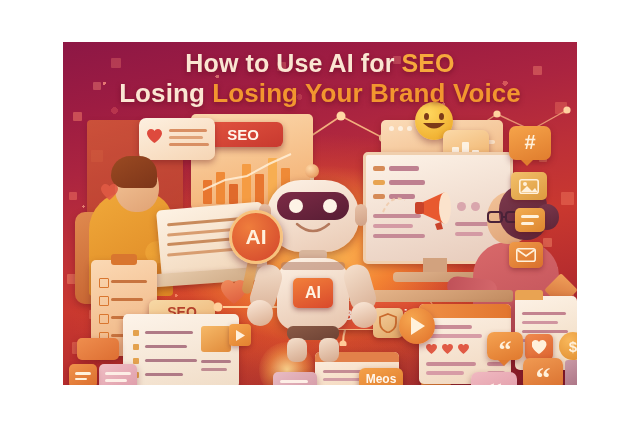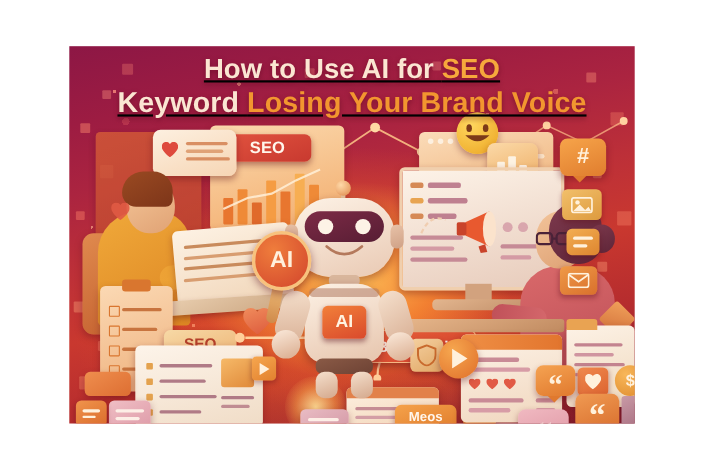--- a/index.html
+++ b/index.html
@@ -53,21 +53,21 @@
   
   .sq{position:absolute;border-radius:1px;pointer-events:none;}
 
   
   .bokeh{position:absolute;border-radius:50%;pointer-events:none;
      background:radial-gradient(circle,rgba(255,225,150,.9) 0%,rgba(255,180,80,.45) 45%,rgba(255,150,60,0) 75%);}
 
   
   #title{position:absolute;left:0;right:0;top:8px;text-align:center;z-index:40;
          text-shadow:0 2px 5px rgba(90,10,30,.55);}
-  #title .l{display:block;font-weight:700;letter-spacing:.1px;line-height:1.08;text-decoration:underline;}
+  #title .l{display:block;font-weight:700;letter-spacing:.1px;line-height:1.08;}
   #title .l1{font-size:25px;}
   #title .l2{font-size:26px;margin-top:2px;}
   .c-cream{color:#fbe6d2;}
   .c-gold{color:#f6a83c;}
   .c-gold2{color:#f2962f;}
 
   
   .panel{position:absolute;border-radius:5px;box-shadow:0 3px 7px rgba(90,14,26,.34);}
   .rowline{position:absolute;border-radius:2px;}
   .badge{position:absolute;border-radius:6px;display:flex;align-items:center;justify-content:center;
@@ -266,21 +266,21 @@
     <div style="position:absolute;left:166px;top:282px;width:22px;height:22px;border-radius:4px;background:linear-gradient(150deg,#f6a74f,#e2812f);box-shadow:0 2px 5px rgba(90,14,26,.35);"></div>
     <svg style="position:absolute;left:172px;top:288px;width:11px;height:11px;" viewBox="0 0 11 11">
         <path d="M1 0 L10 5.5 L1 11 Z" fill="#fff0dc"></path>
       </svg>
 
     <div class="panel" style="left:252px;top:310px;width:84px;height:48px;background:linear-gradient(165deg,#fdf0e2,#f0cfae);"></div>
     <div style="position:absolute;left:252px;top:310px;width:84px;height:10px;background:#e2814a;border-radius:5px 5px 0 0;"></div>
     <div class="rowline" style="left:260px;top:328px;width:48px;height:3px;background:#c58c94;"></div>
     <div class="rowline" style="left:260px;top:336px;width:38px;height:3px;background:#d39ea5;"></div>
 
-    <div class="badge" style="left:296px;top:326px;width:56px;height:22px;font-size:12px;background:linear-gradient(160deg,#f5a24a,#e07d2d);">Meos</div>
+    <div class="badge" style="left:296px;top:326px;width:44px;height:22px;font-size:12px;background:linear-gradient(160deg,#f5a24a,#e07d2d);">Meos</div>
 
     <div class="panel" style="left:210px;top:330px;width:44px;height:26px;background:linear-gradient(150deg,#e9bcc4,#d194a1);"></div>
     <div class="rowline" style="left:217px;top:338px;width:28px;height:2.5px;background:#fdeee6;"></div>
 
     <div style="position:absolute;left:358px;top:318px;width:30px;height:28px;border-radius:5px;background:linear-gradient(150deg,#f6a74f,#e27f2f);box-shadow:0 2px 5px rgba(90,14,26,.35);"></div>
     <svg style="position:absolute;left:364px;top:323px;width:18px;height:18px;" viewBox="0 0 18 18">
         <path d="M9 0.8 L11.3 6.2 L17 6.7 L12.6 10.5 L14 16.2 L9 13.2 L4 16.2 L5.4 10.5 L1 6.7 L6.7 6.2 Z" fill="#fff0dc"></path>
       </svg>
 
     <svg style="position:absolute;left:276px;top:258px;width:60px;height:46px;" viewBox="0 0 60 46">
@@ -430,18 +430,18 @@
         <div class="rowline" style="position:relative;width:16px;height:2.5px;background:#fff1dc;margin-bottom:3px;"></div>
         <div class="rowline" style="position:relative;width:12px;height:2.5px;background:#fff1dc;"></div>
       </div>
     </div>
 
     <div id="title">
       <span class="l l1">
         <span class="c-cream">How to Use AI for </span><span class="c-gold">SEO</span>
       </span>
       <span class="l l2">
-        <span class="c-cream">Keyword </span><span class="c-gold2">Losing Your Brand Voice</span>
+        <span class="c-cream">Losing </span><span class="c-gold2">Losing Your Brand Voice</span>
       </span>
     </div>
 
   </div>
 </div>
 
 </body></html>

